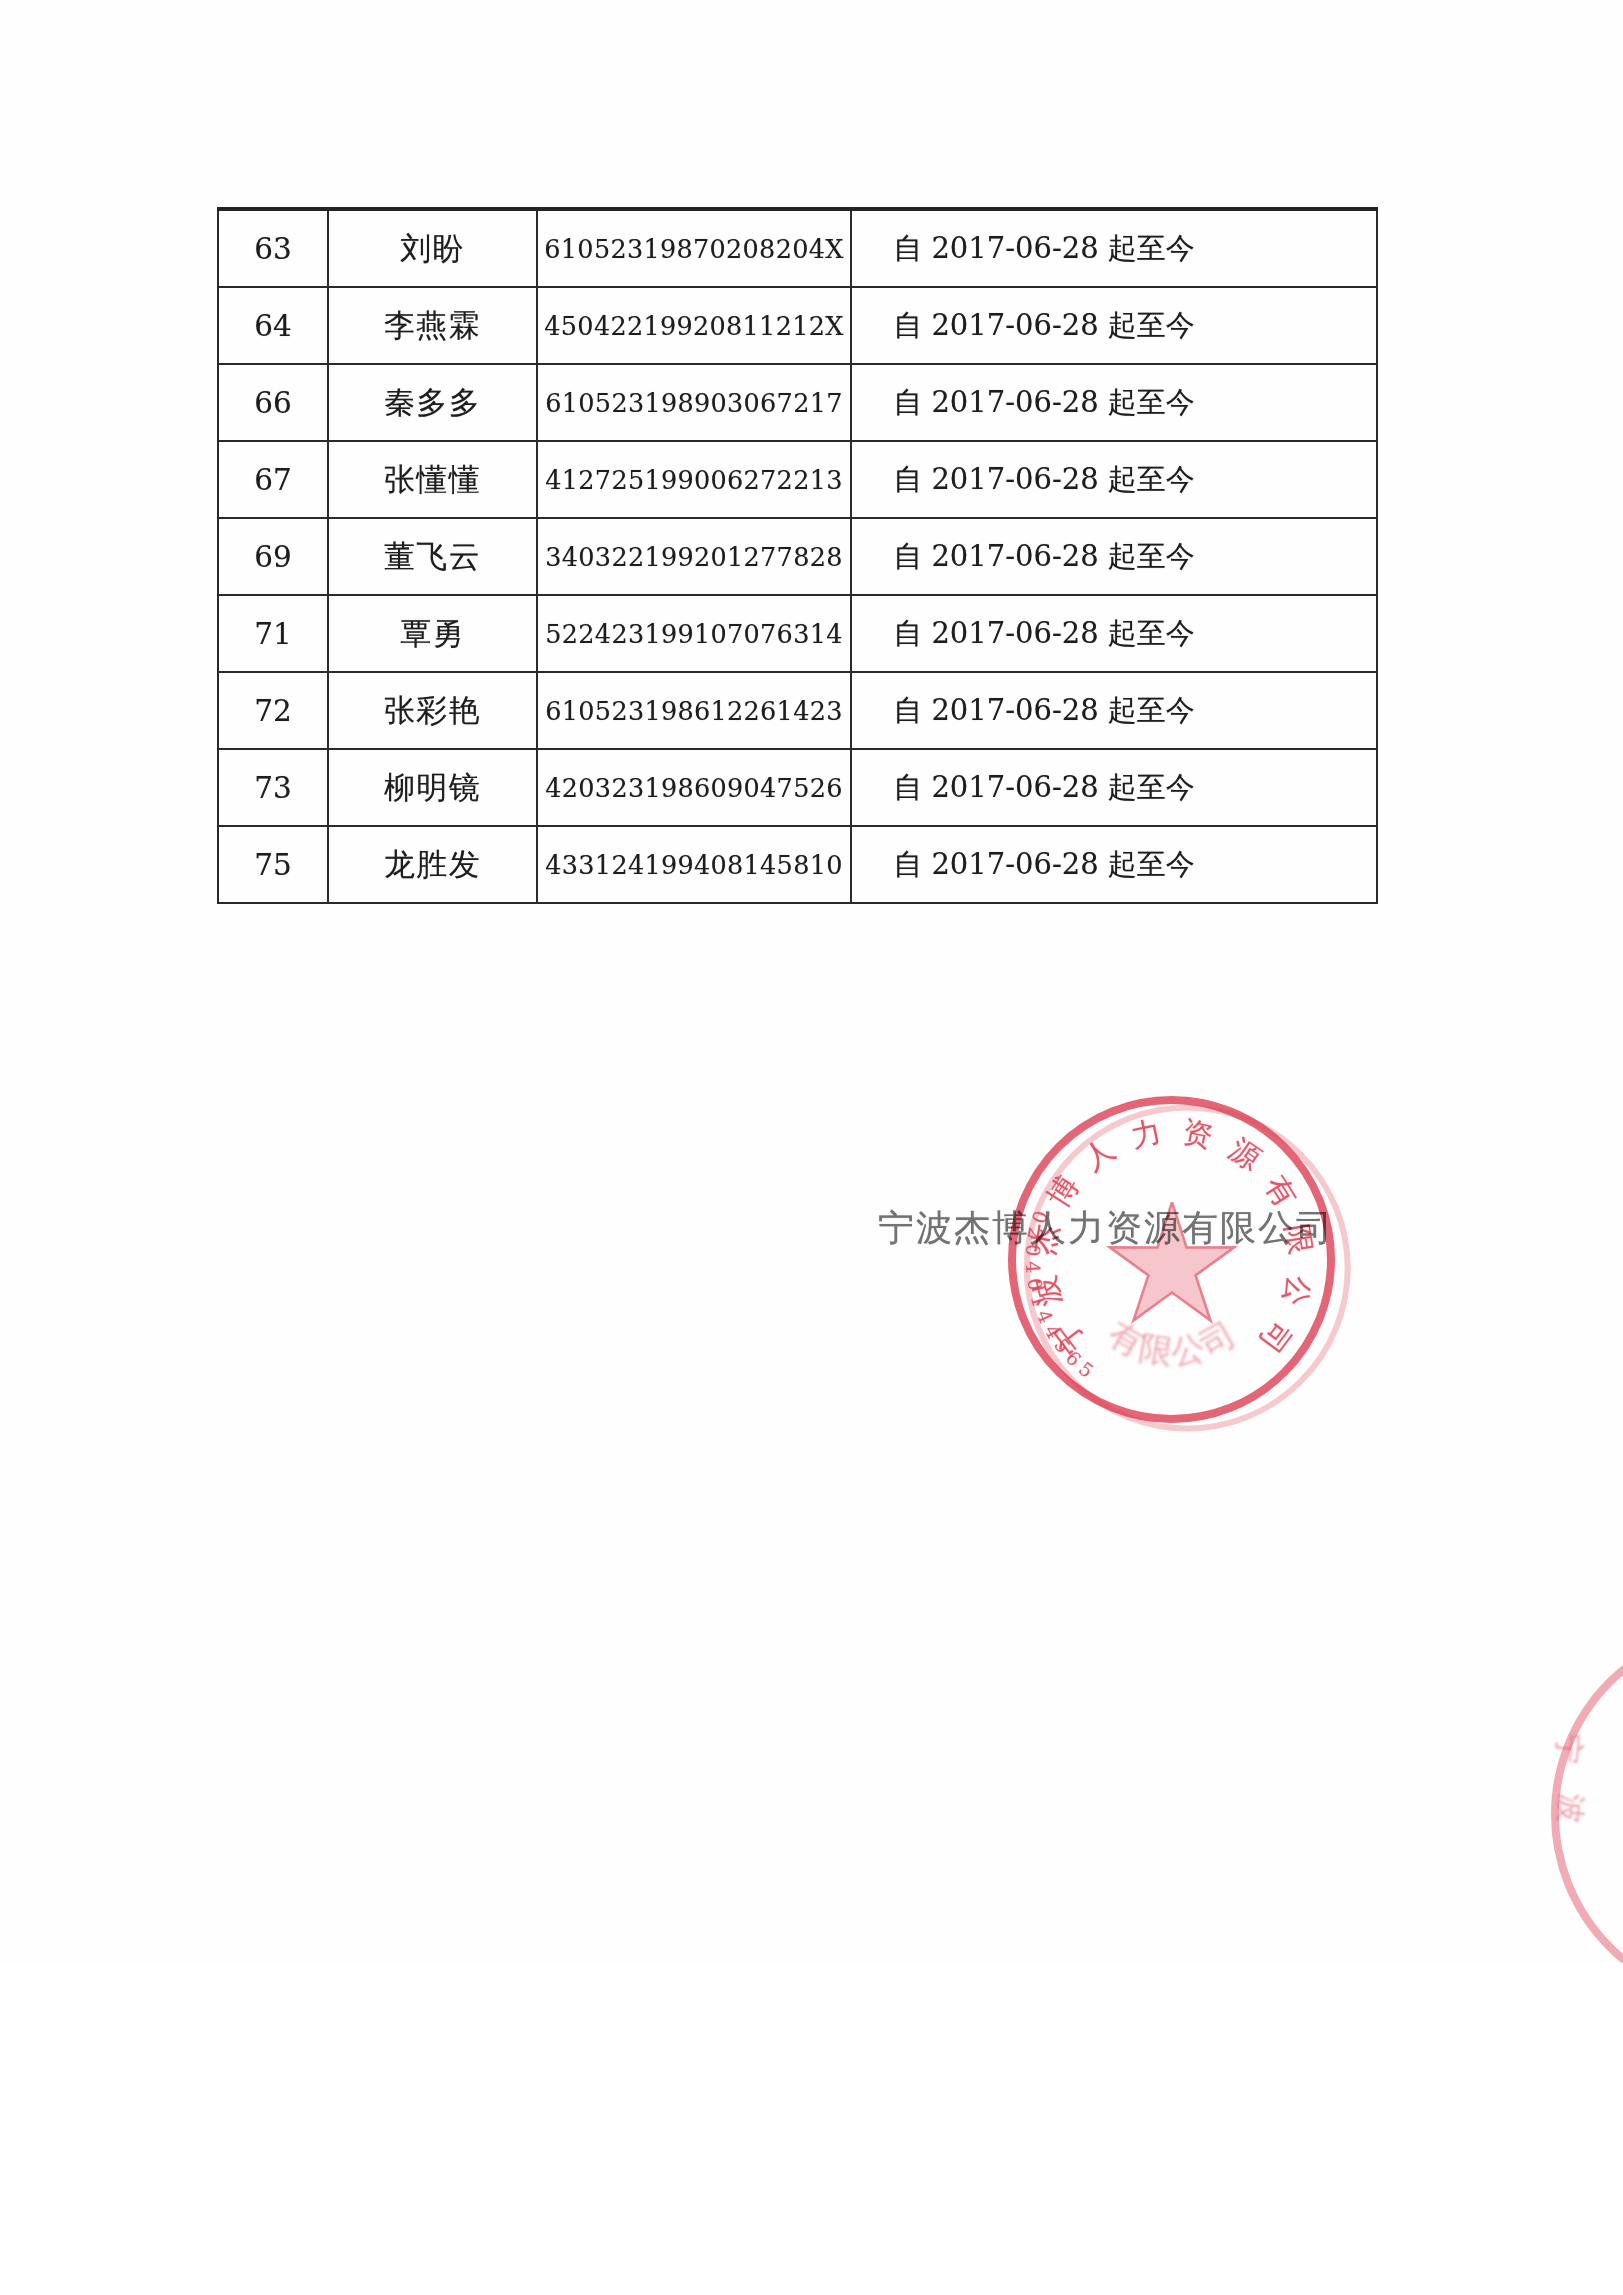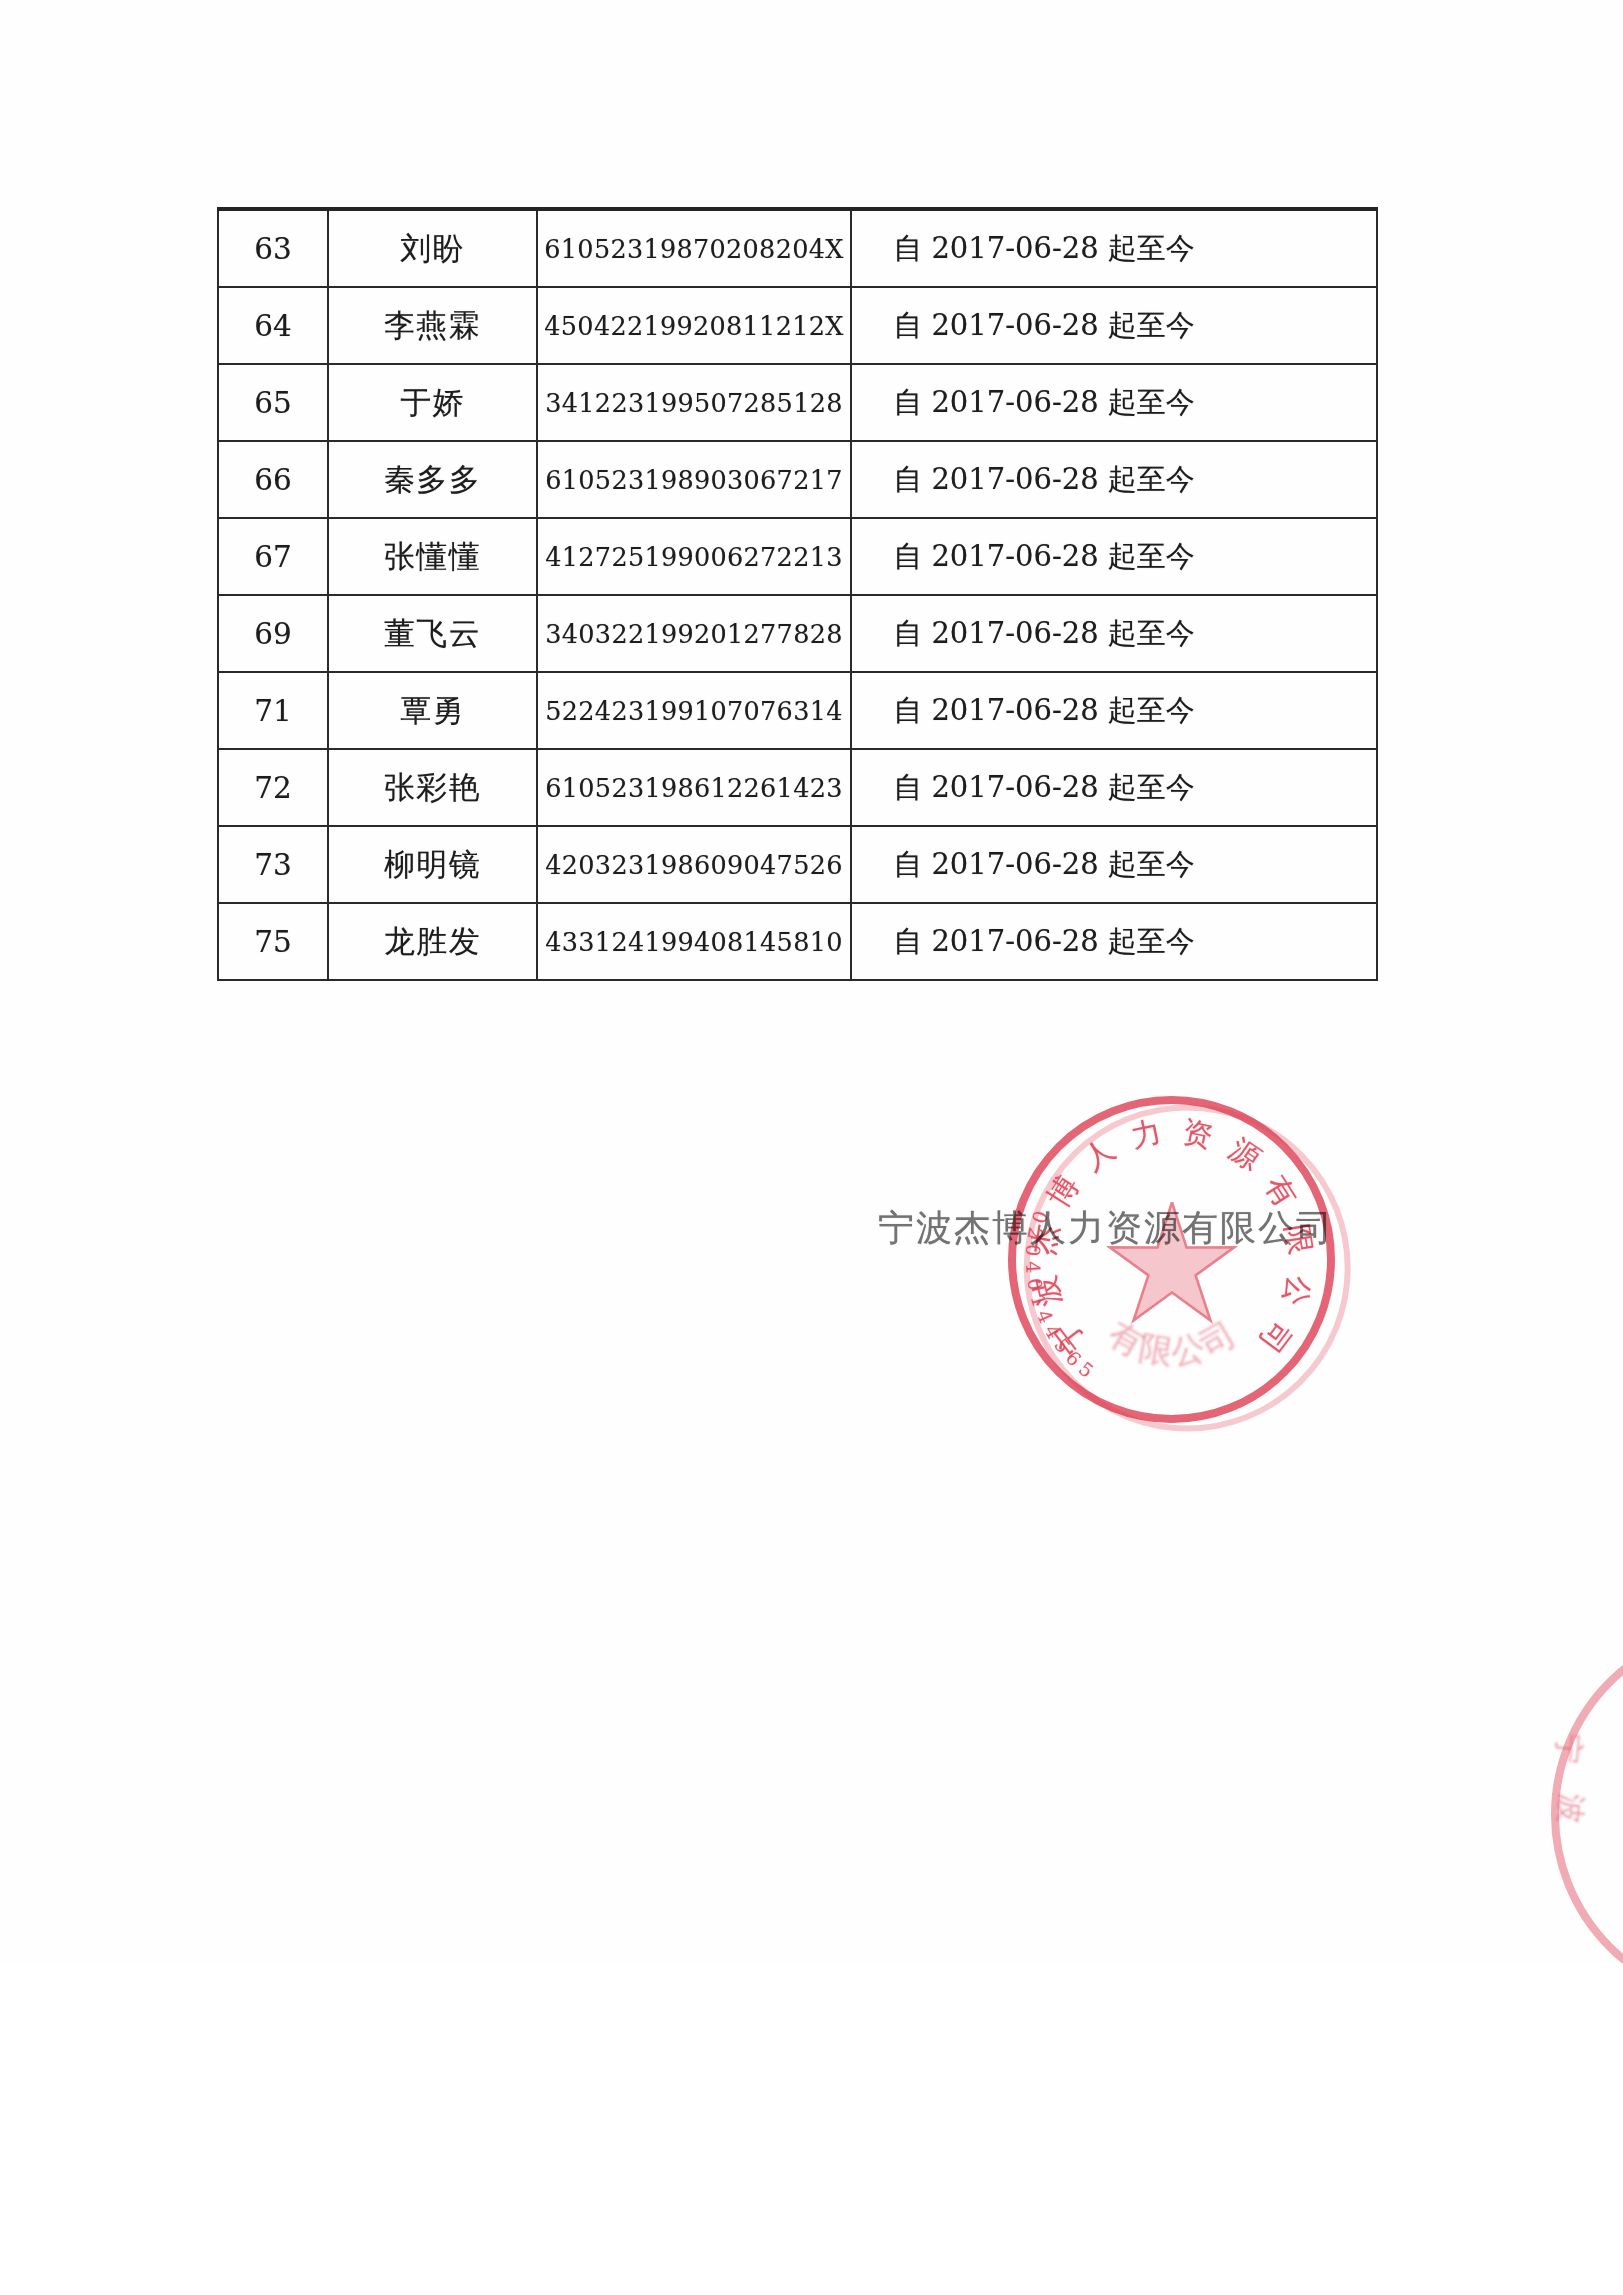--- a/index.html
+++ b/index.html
@@ -107,26 +107,20 @@
         <tr>
           <td class="c0">63</td>
           <td class="c1">刘盼</td>
           <td class="c2">61052319870208204X</td>
           <td class="c3">自 2017-06-28 起至今</td>
         </tr>
         <tr>
           <td class="c0">64</td>
           <td class="c1">李燕霖</td>
           <td class="c2">45042219920811212X</td>
-          <td class="c3">自 2017-06-28 起至今</td>
-        </tr>
-        <tr>
-          <td class="c0">65</td>
-          <td class="c1">于娇</td>
-          <td class="c2">341223199507285128</td>
           <td class="c3">自 2017-06-28 起至今</td>
         </tr>
         <tr>
           <td class="c0">66</td>
           <td class="c1">秦多多</td>
           <td class="c2">610523198903067217</td>
           <td class="c3">自 2017-06-28 起至今</td>
         </tr>
         <tr>
           <td class="c0">67</td>

